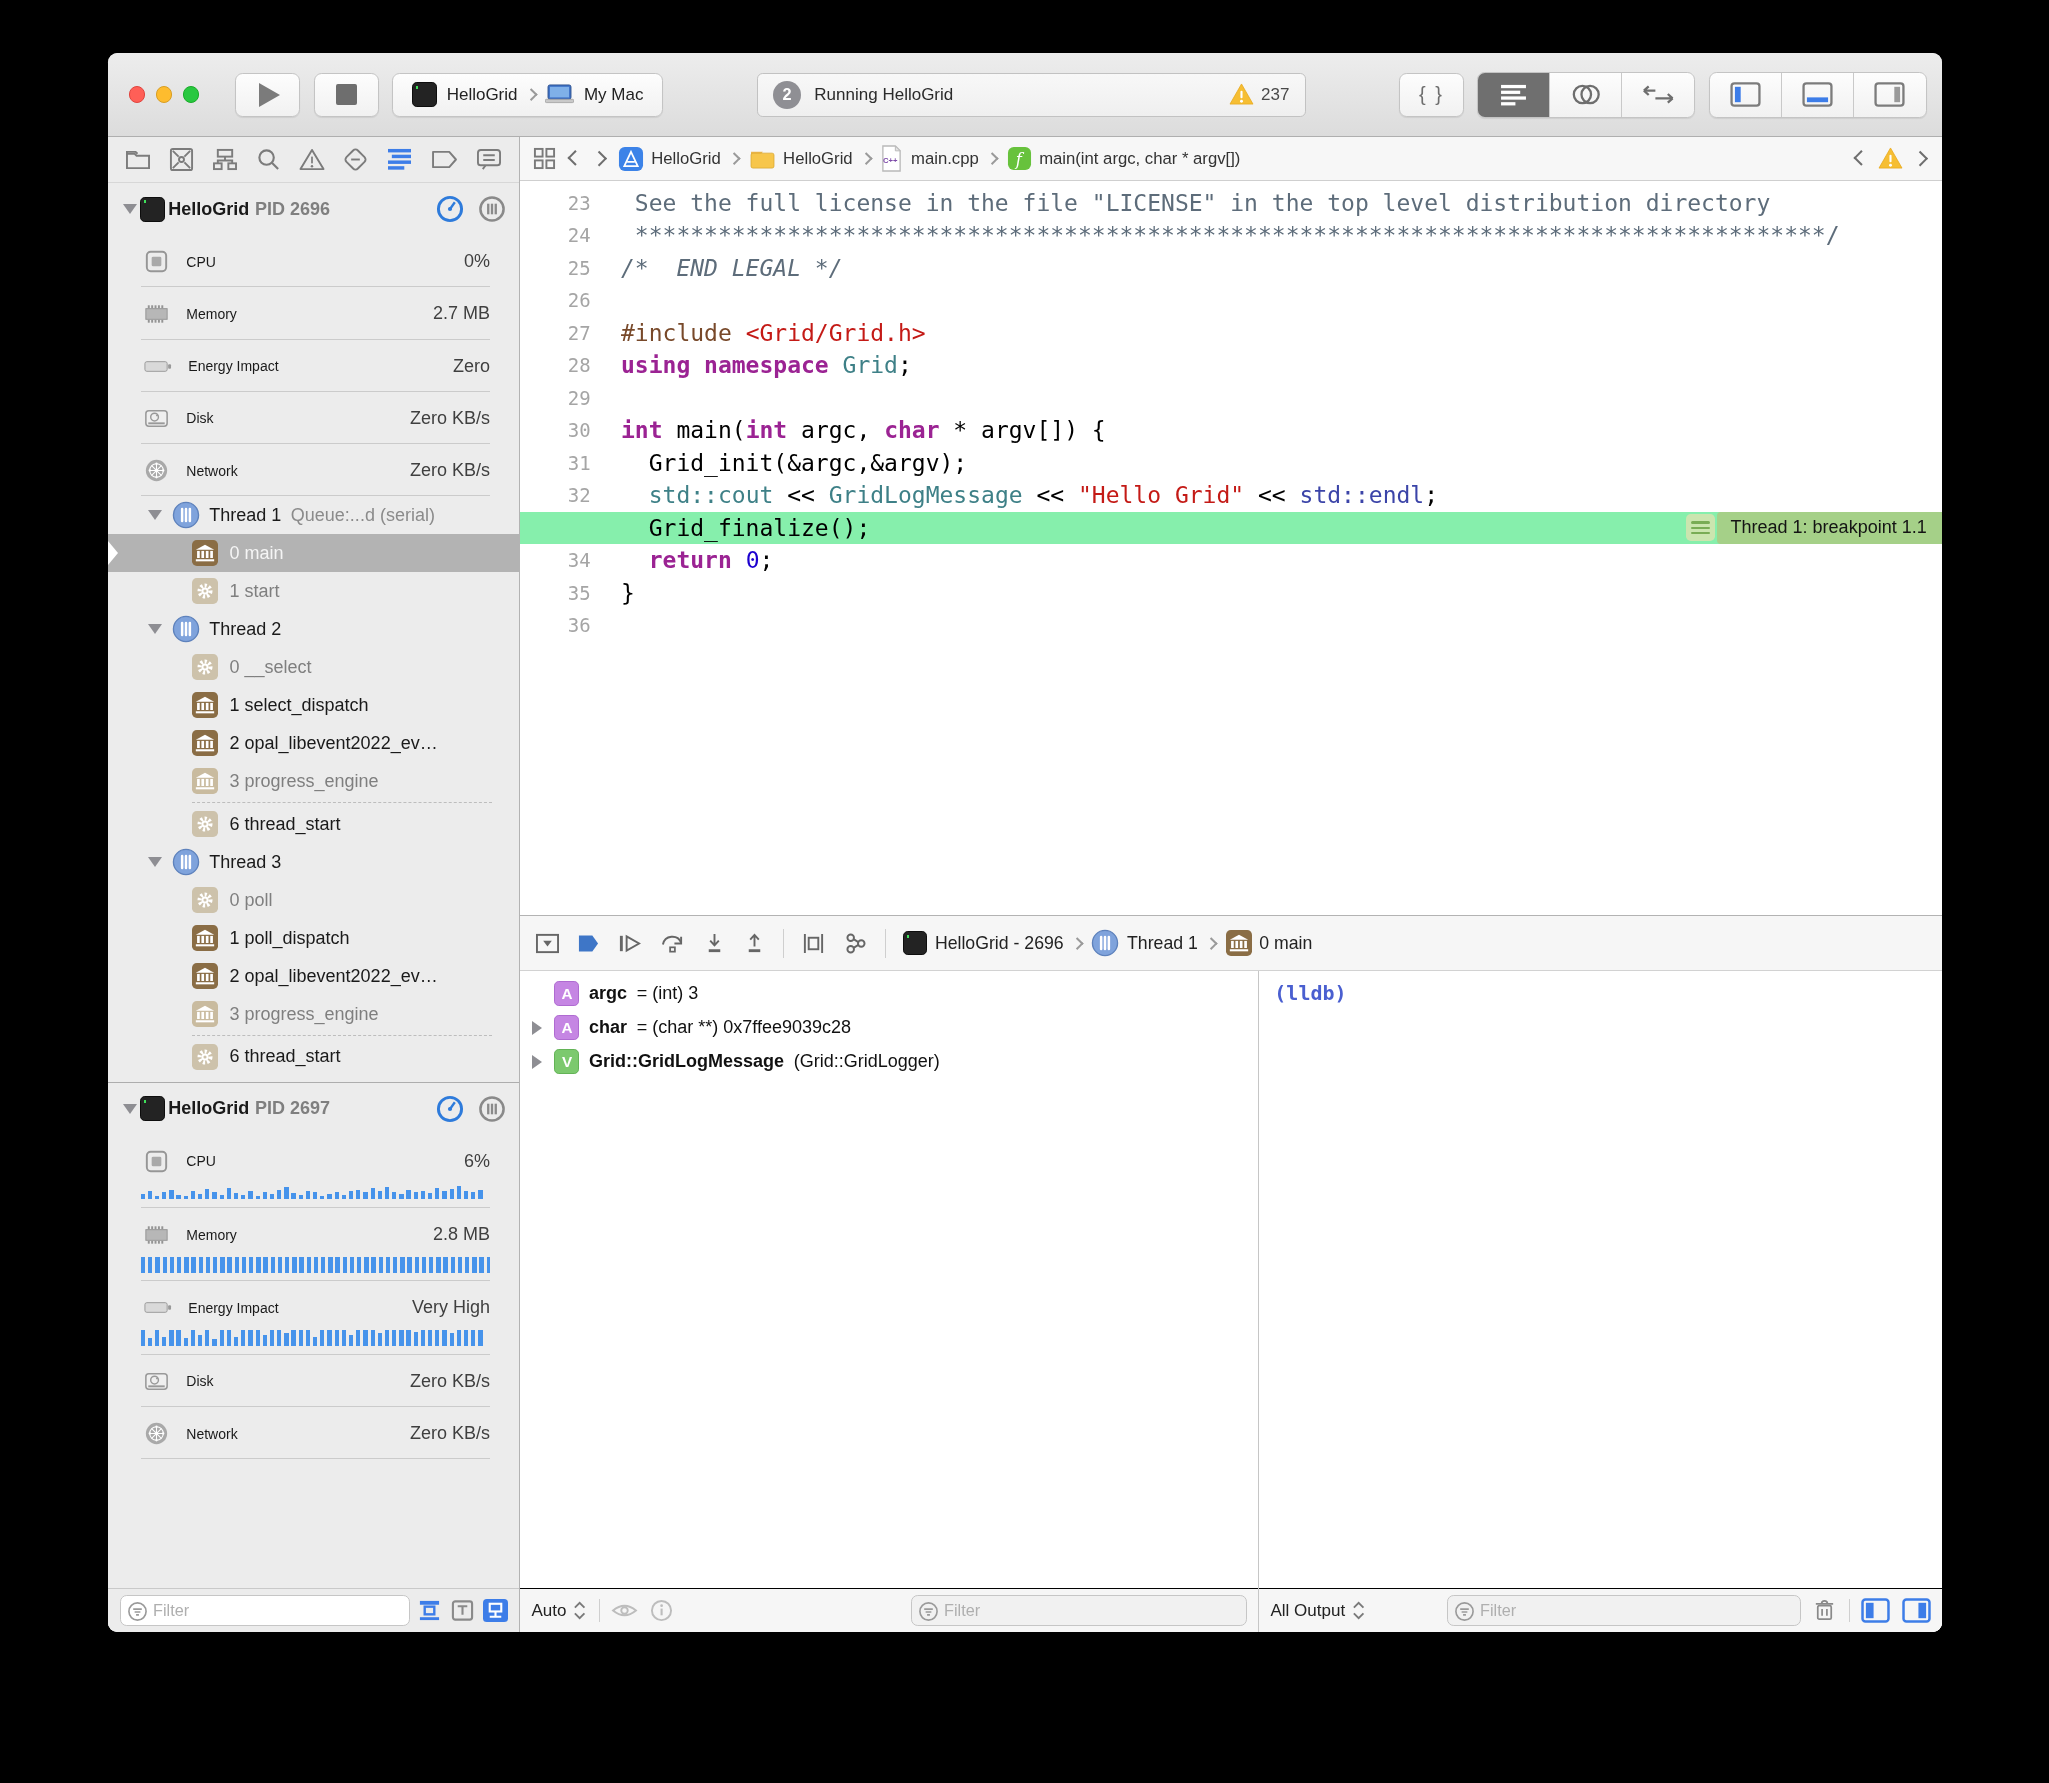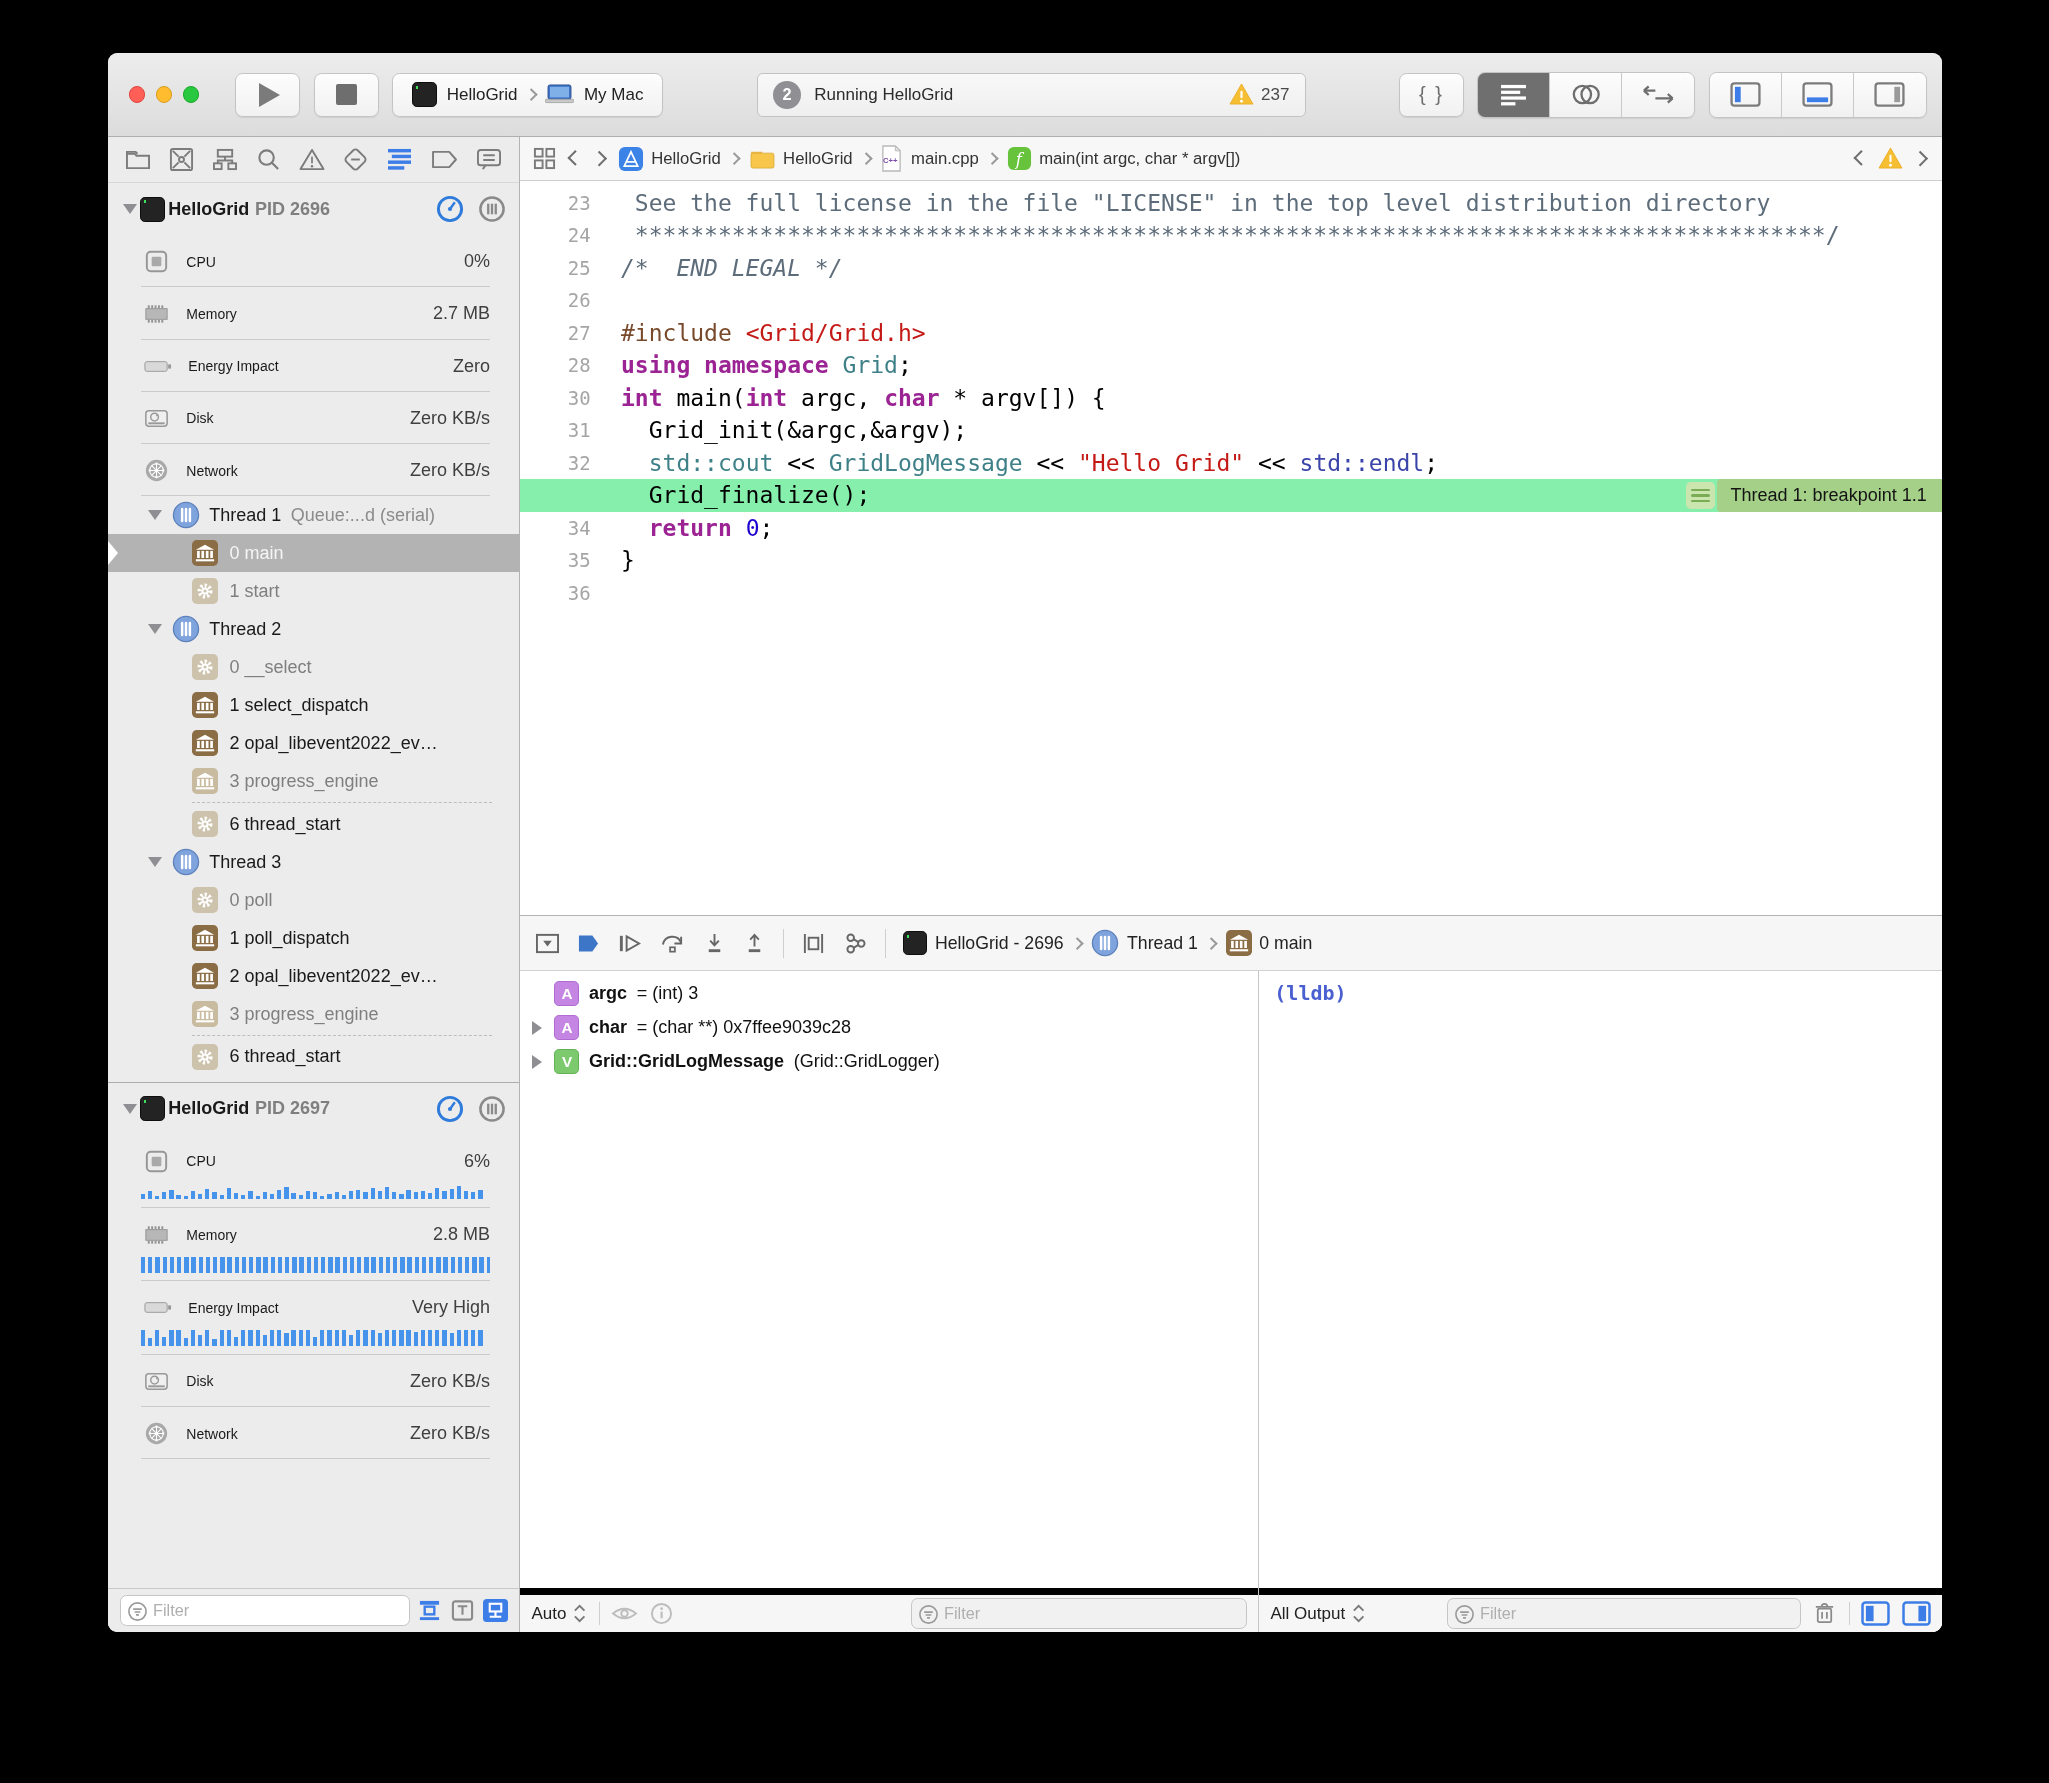--- a/index.html
+++ b/index.html
@@ -106,21 +106,21 @@
   .vars-list { flex:1; padding-top:5.7px; overflow:hidden; }
   .var-row { height:34px; display:flex; align-items:center; padding:0 7.6px 0 9.6px; gap:9.6px; font-size:18px; color:#111; }
   .var-tri { width:15.3px; display:flex; justify-content:center; }
   .var-tri .t { width:0;height:0;border-top:7.6px solid transparent;border-bottom:7.6px solid transparent;border-left:10.5px solid #8E8E93; }
   .var-badge { width:25px; height:25px; border-radius:4.8px; color:#fff; font-weight:bold; font-size:15.3px; display:flex; align-items:center; justify-content:center; }
   .var-badge.purple { background:#C586E3; border:1px solid #AF6BD1; }
   .var-badge.green { background:#7CC96E; border:1px solid #63B356; }
   .var-name { font-weight:bold; }
   .console-body { flex:1; padding:9.6px 0 0 15.3px; }
   .lldb { font-family:"DejaVu Sans Mono",monospace; font-weight:bold; font-size:20px; color:#4A5FD0; }
-  .pane-bottom { height:44px; flex:0 0 44px; border-top:7px solid #000000; background:#F6F6F6; display:flex; align-items:center; padding:0 11.5px; gap:11.5px; }
+  .pane-bottom { height:44px; flex:0 0 44px; border-top:1px solid #000000; background:#F6F6F6; display:flex; align-items:center; padding:0 11.5px; gap:11.5px; }
   .scope-ctl { display:flex; align-items:center; gap:5.7px; font-size:17px; color:#222; }
   .pane-bottom .filter-field { background:#F1F1F1; }
   .vars-bottom .filter-field { margin-left:auto; width:336px; }
   .console-bottom .filter-field { margin-left:auto; width:354px; }
   .icon-btn { display:flex; align-items:center; justify-content:center; }
 </style>
 </head>
 <body>
 
 <div class="window">
@@ -883,20 +883,21 @@
         </div>
       </div>
 
       <div class="code-area" id="code-lines">
           <div class="code-line"><span class="gutter">23</span><span class="code-text"><span class="sg-com"> See the full license in the file "LICENSE" in the top level distribution directory</span></span></div>
           <div class="code-line"><span class="gutter">24</span><span class="code-text"><span class="sg-com"> **************************************************************************************/</span></span></div>
           <div class="code-line"><span class="gutter">25</span><span class="code-text"><span class="sg-comi">/*  END LEGAL */</span></span></div>
           <div class="code-line"><span class="gutter">26</span><span class="code-text"></span></div>
           <div class="code-line"><span class="gutter">27</span><span class="code-text"><span class="sg-prep">#include </span><span class="sg-str">&lt;Grid/Grid.h&gt;</span></span></div>
           <div class="code-line"><span class="gutter">28</span><span class="code-text"><span class="sg-kw">using namespace</span><span class="sg-pl"> </span><span class="sg-type">Grid</span><span class="sg-pl">;</span></span></div>
+          <div class="code-line"><span class="gutter">29</span><span class="code-text"></span></div>
           <div class="code-line"><span class="gutter">30</span><span class="code-text"><span class="sg-kw">int</span><span class="sg-pl"> main(</span><span class="sg-kw">int</span><span class="sg-pl"> argc, </span><span class="sg-kw">char</span><span class="sg-pl"> * argv[]) {</span></span></div>
           <div class="code-line"><span class="gutter">31</span><span class="code-text"><span class="sg-pl">  Grid_init(&amp;argc,&amp;argv);</span></span></div>
           <div class="code-line"><span class="gutter">32</span><span class="code-text"><span class="sg-pl">  </span><span class="sg-type">std::cout</span><span class="sg-pl"> &lt;&lt; </span><span class="sg-type">GridLogMessage</span><span class="sg-pl"> &lt;&lt; </span><span class="sg-str">"Hello Grid"</span><span class="sg-pl"> &lt;&lt; </span><span class="sg-fn">std::endl</span><span class="sg-pl">;</span></span></div>
           <div class="code-line hl"><span class="gutter"><span class="bp-arrow">33</span></span><span class="code-text"><span class="sg-pl">  Grid_finalize();</span></span><span class="bp-note"><span class="note-ic"><i></i><i></i><i></i></span><span class="note-label">Thread 1: breakpoint 1.1</span></span></div>
           <div class="code-line"><span class="gutter">34</span><span class="code-text"><span class="sg-pl">  </span><span class="sg-kw">return</span><span class="sg-pl"> </span><span class="sg-num">0</span><span class="sg-pl">;</span></span></div>
           <div class="code-line"><span class="gutter">35</span><span class="code-text"><span class="sg-pl">}</span></span></div>
           <div class="code-line"><span class="gutter">36</span><span class="code-text"></span></div>
         </div>
 
       <div class="debug-area">

